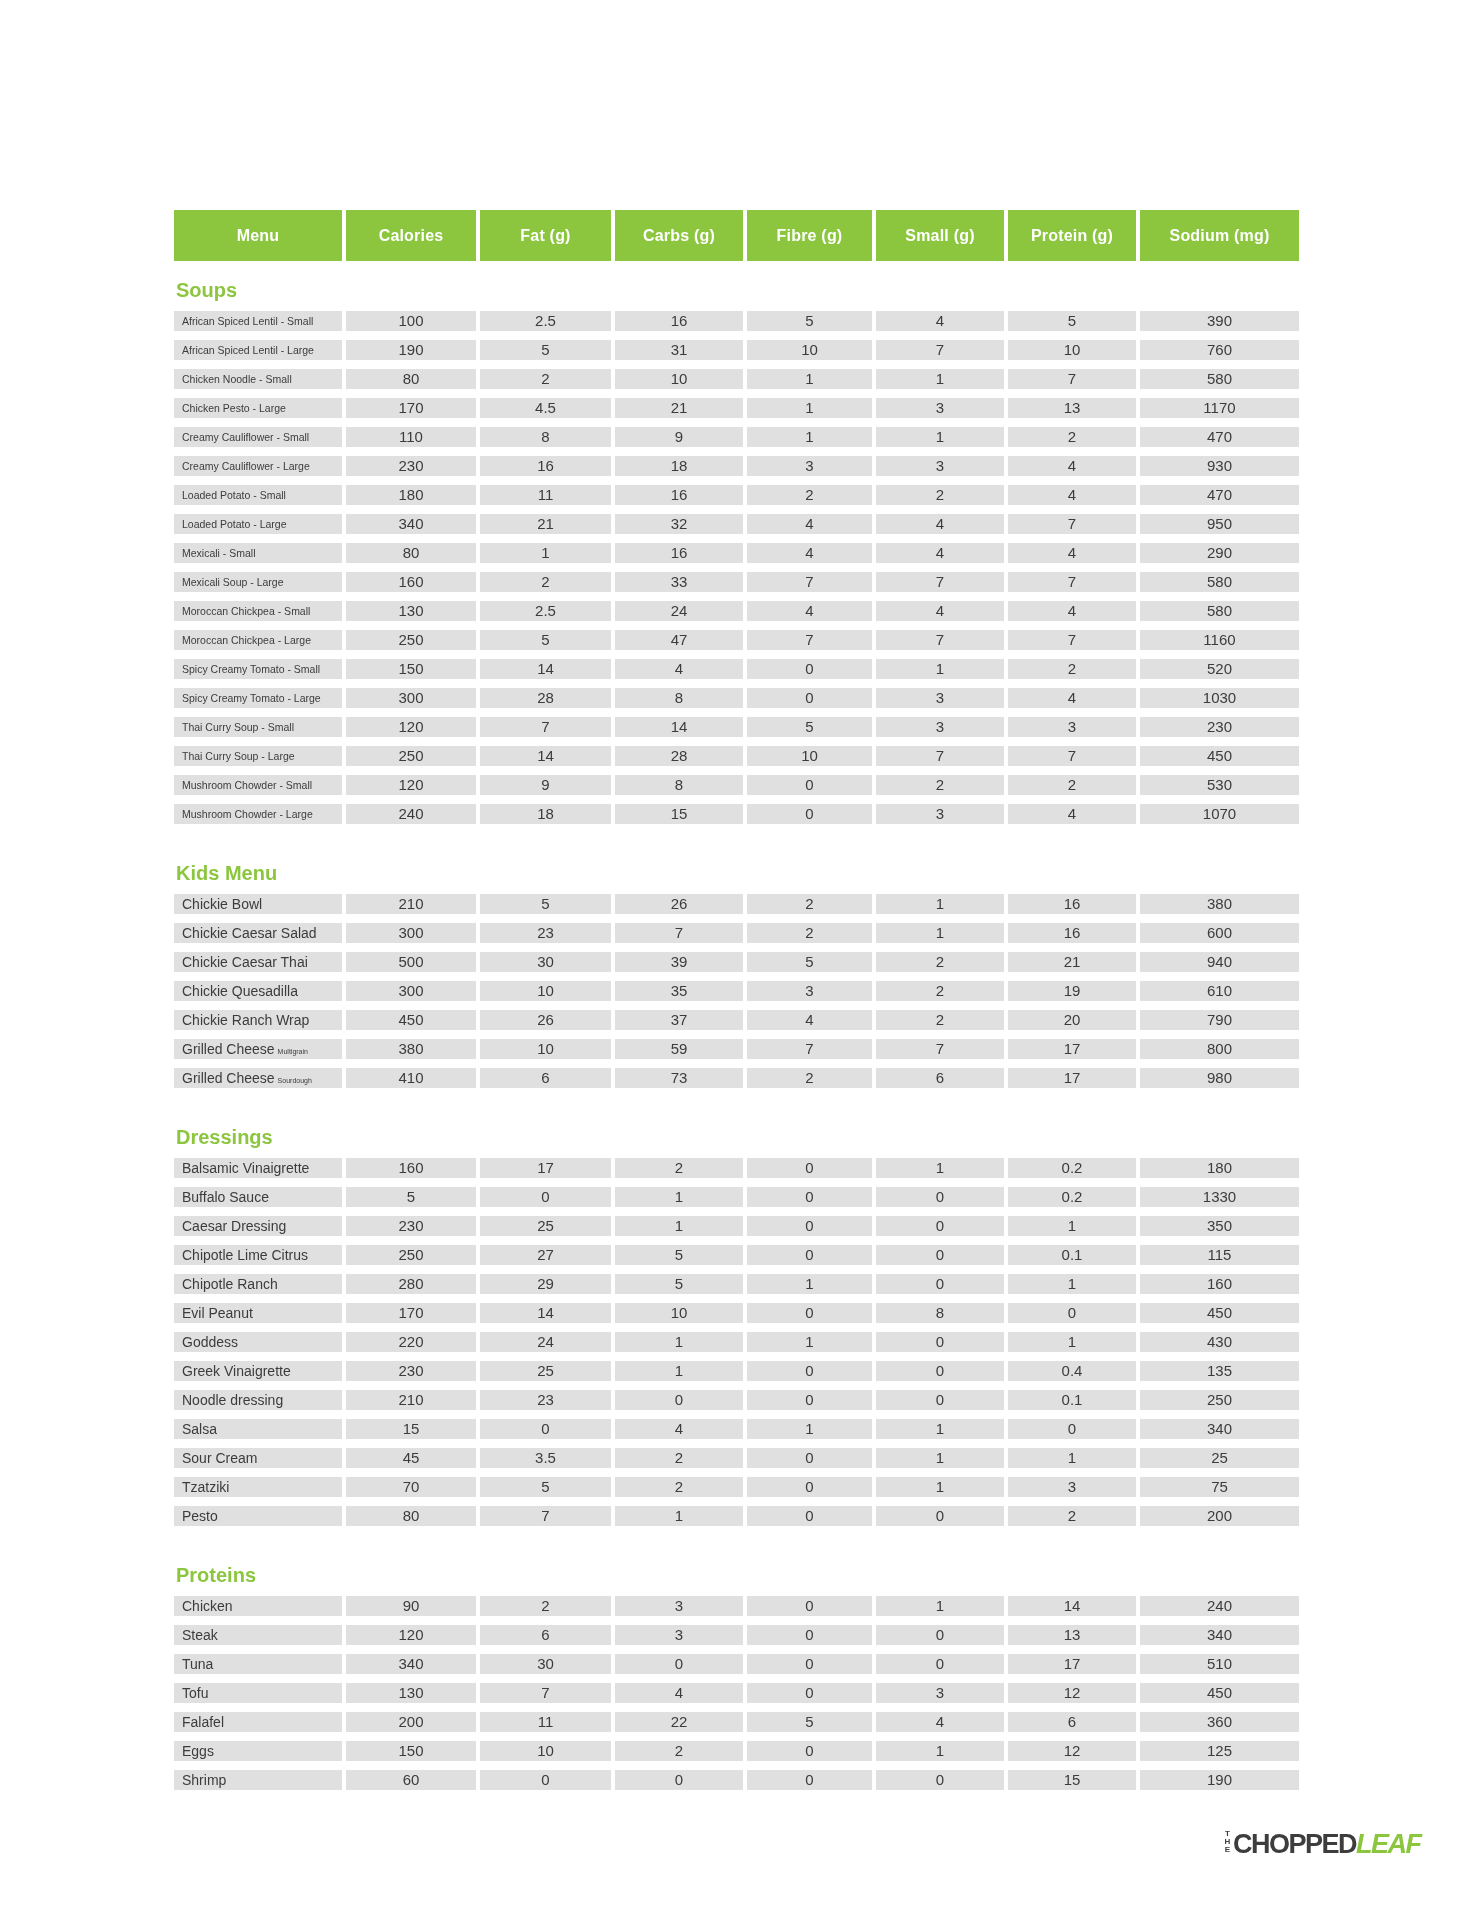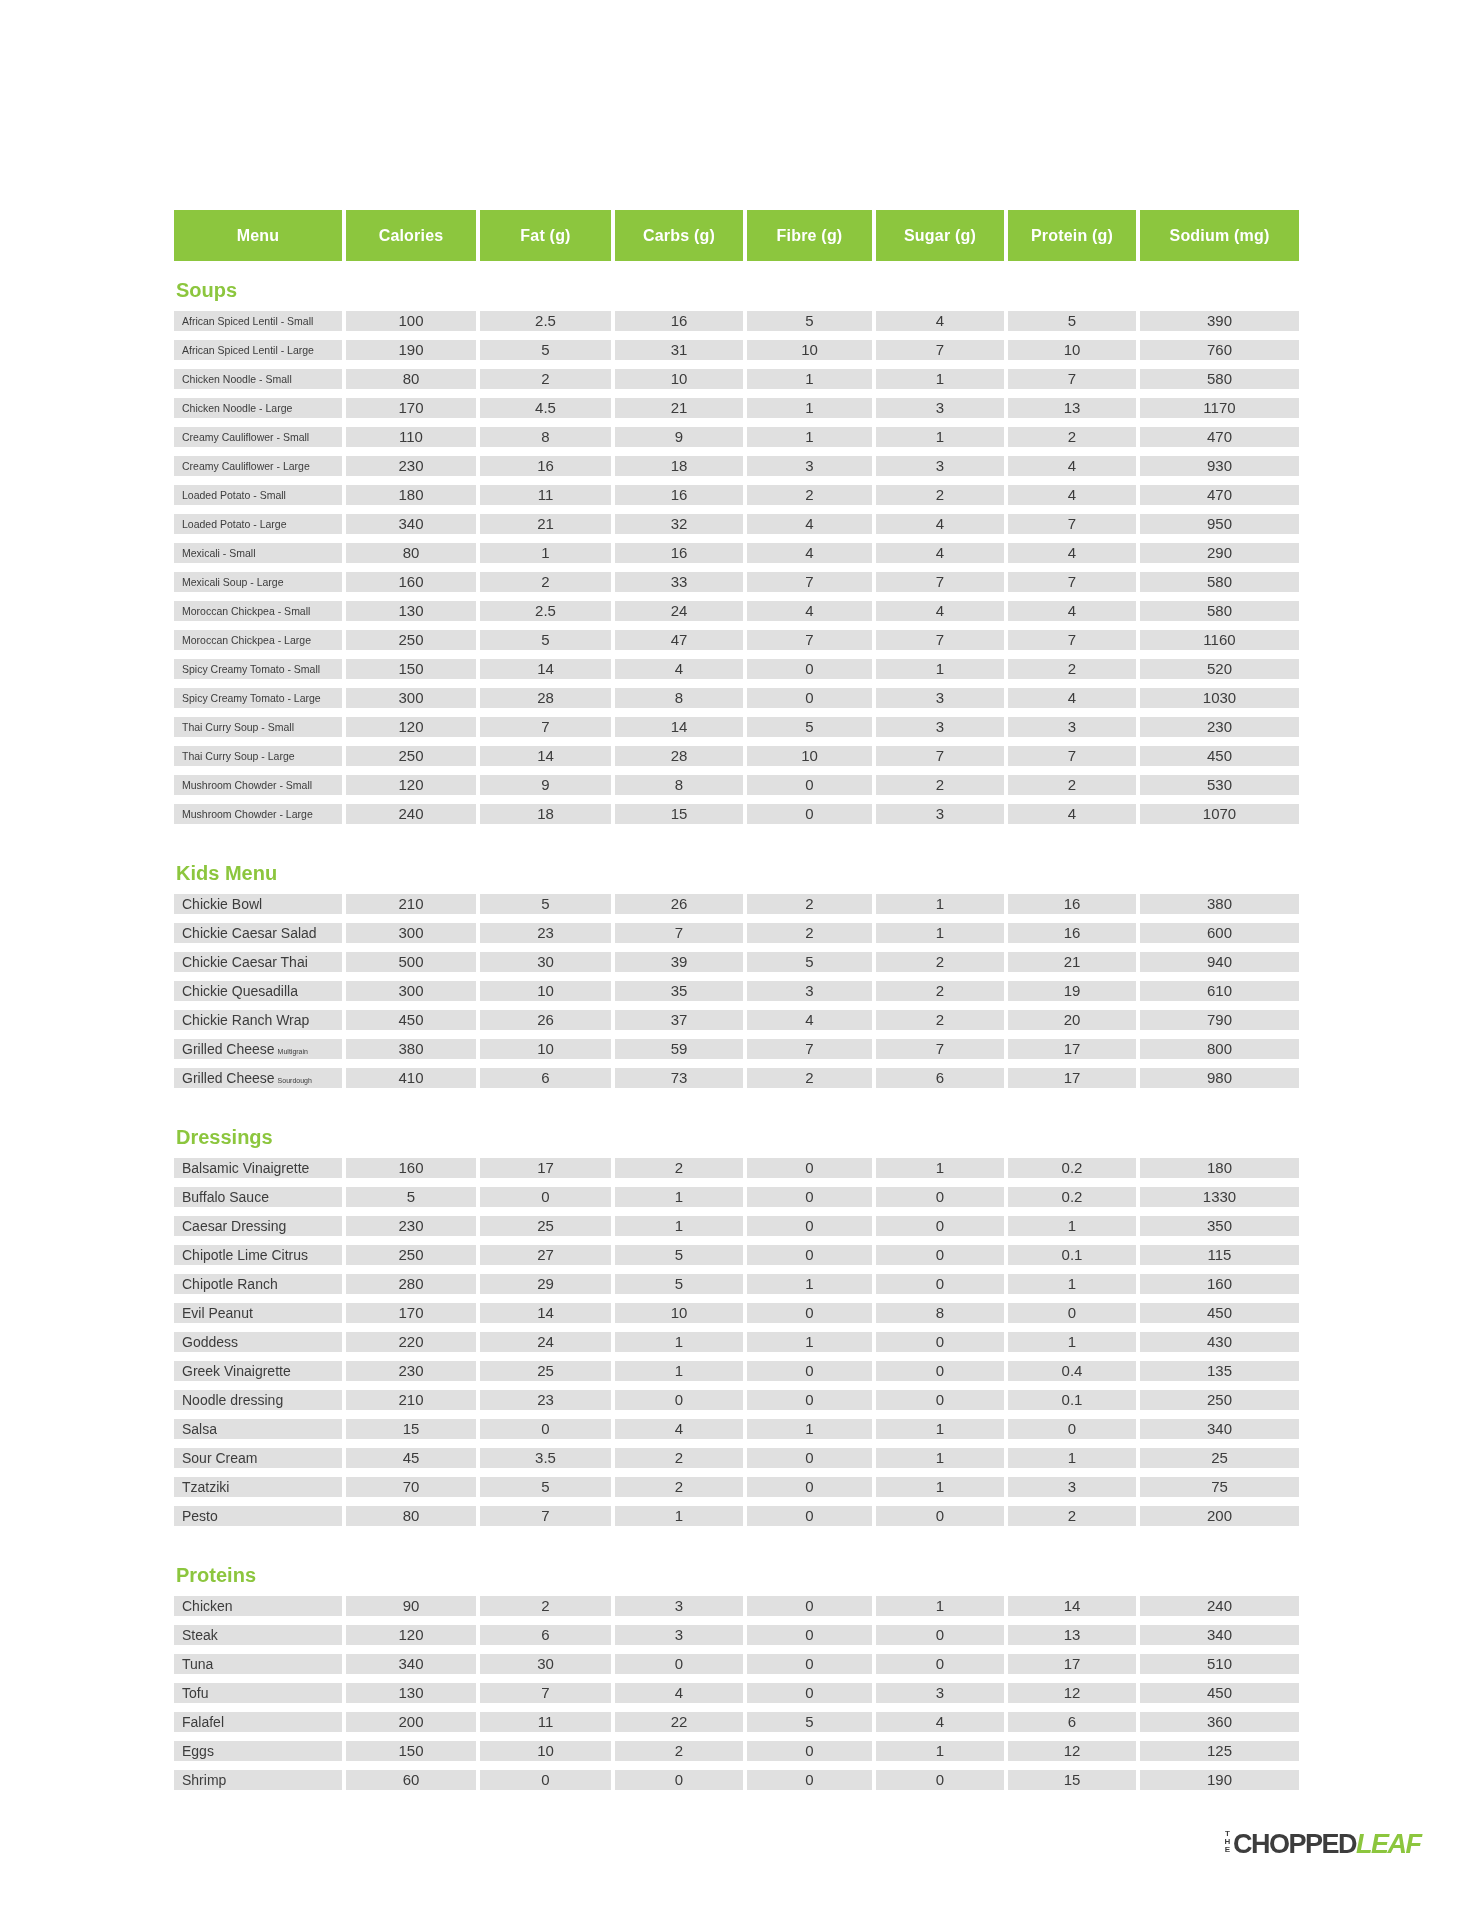--- a/index.html
+++ b/index.html
@@ -100,21 +100,21 @@
 <div class="page">
 
   <div class="table">
 
     <div class="grid-row header-row">
       <div class="hcell">Menu</div>
       <div class="hcell">Calories</div>
       <div class="hcell">Fat (g)</div>
       <div class="hcell">Carbs (g)</div>
       <div class="hcell">Fibre (g)</div>
-      <div class="hcell">Sugar (g)</div>
+      <div class="hcell">Small (g)</div>
       <div class="hcell">Protein (g)</div>
       <div class="hcell">Sodium (mg)</div>
     </div>
 
     <div id="table-body">
         <div class="section small-labels">
           <div class="section-title">Soups</div>
           <div class="grid-row row">
             <div class="cell label-cell">African Spiced Lentil - Small</div>
             <div class="cell num-cell">100</div>
@@ -139,21 +139,21 @@
             <div class="cell label-cell">Chicken Noodle - Small</div>
             <div class="cell num-cell">80</div>
             <div class="cell num-cell">2</div>
             <div class="cell num-cell">10</div>
             <div class="cell num-cell">1</div>
             <div class="cell num-cell">1</div>
             <div class="cell num-cell">7</div>
             <div class="cell num-cell">580</div>
           </div>
           <div class="grid-row row">
-            <div class="cell label-cell">Chicken Noodle - Large</div>
+            <div class="cell label-cell">Chicken Pesto - Large</div>
             <div class="cell num-cell">170</div>
             <div class="cell num-cell">4.5</div>
             <div class="cell num-cell">21</div>
             <div class="cell num-cell">1</div>
             <div class="cell num-cell">3</div>
             <div class="cell num-cell">13</div>
             <div class="cell num-cell">1170</div>
           </div>
           <div class="grid-row row">
             <div class="cell label-cell">Creamy Cauliflower - Small</div>

